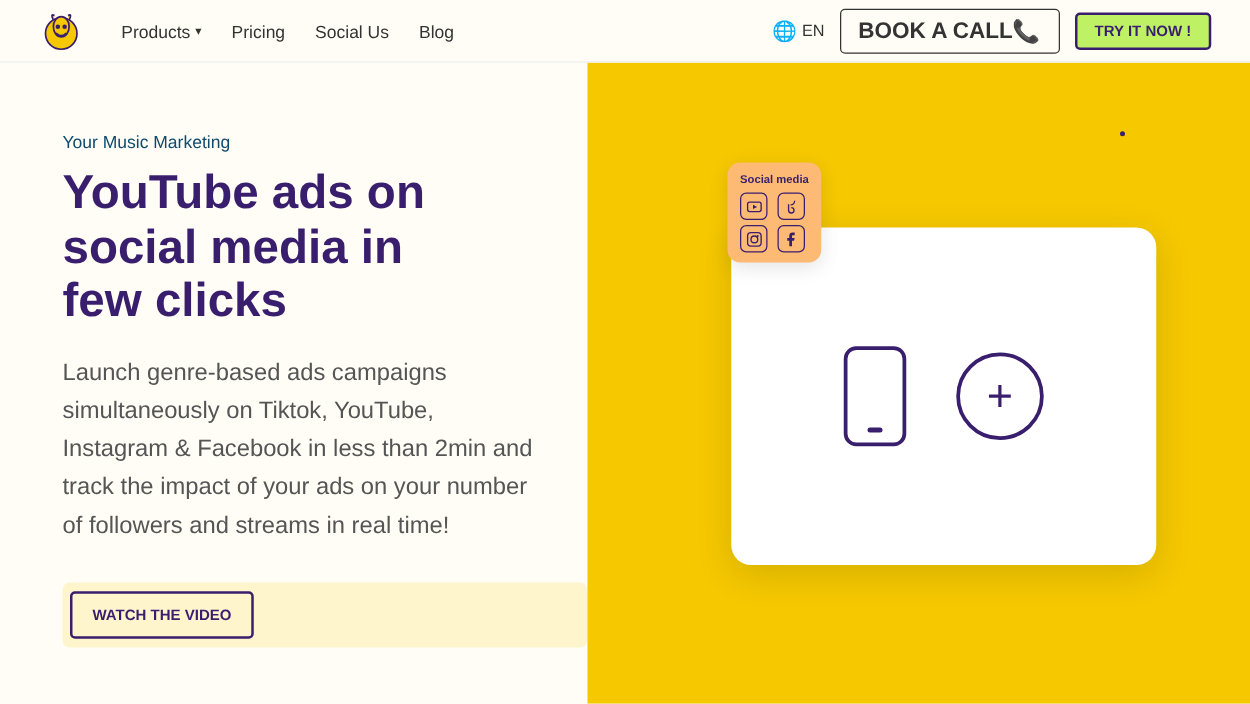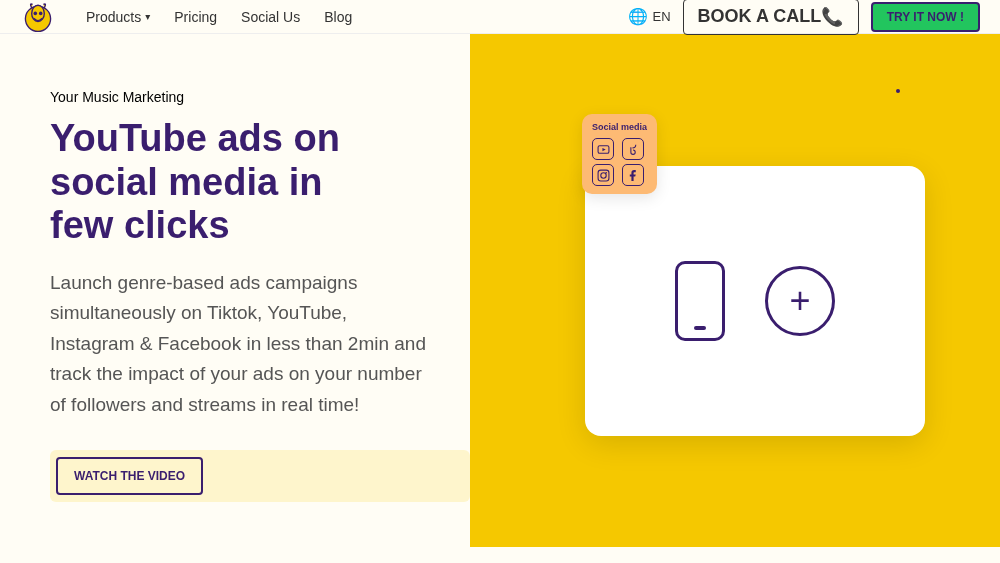--- a/index.html
+++ b/index.html
@@ -3,22 +3,22 @@
   <meta charset="utf-8">
   <style>
     * { margin: 0; padding: 0; box-sizing: border-box; }
     body { font-family: 'Arial', sans-serif; width: 1000px; height: 563px; overflow: hidden; background: #fffdf5; }
 
     
     header {
       display: flex;
       align-items: center;
       justify-content: space-between;
-      padding: 0 20px;
-      height: 34px;
+      padding: 0 31px;
+      height: 50px;
       background: #fffdf5;
       border-bottom: 1px solid #eee;
       position: relative;
       z-index: 10;
     }
     .logo-area {
       display: flex;
       align-items: center;
       gap: 6px;
     }
@@ -75,21 +75,21 @@
       border-radius: 4px;
       font-size: 18px;
       font-weight: 600;
       cursor: pointer;
       display: flex;
       align-items: center;
       gap: 0;
       white-space: nowrap;
     }
     .try-btn {
-      background: #22c55e;
+      background: #bef264;
       border: 2px solid #3a1e6e;
       color: #3a1e6e;
       padding: 6px 14px;
       border-radius: 4px;
       font-size: 12px;
       font-weight: 700;
       cursor: pointer;
       white-space: nowrap;
     }
 
@@ -103,21 +103,21 @@
     .left-panel {
       width: 470px;
       padding: 50px 40px 40px 50px;
       background: #fffdf5;
       display: flex;
       flex-direction: column;
       justify-content: center;
     }
     .subtitle {
       font-size: 14px;
-      color: #000000;
+      color: #0c4a6e;
       margin-bottom: 12px;
       font-weight: 400;
     }
     .main-heading {
       font-size: 38px;
       font-weight: 900;
       color: #3a1e6e;
       line-height: 1.15;
       margin-bottom: 20px;
     }

